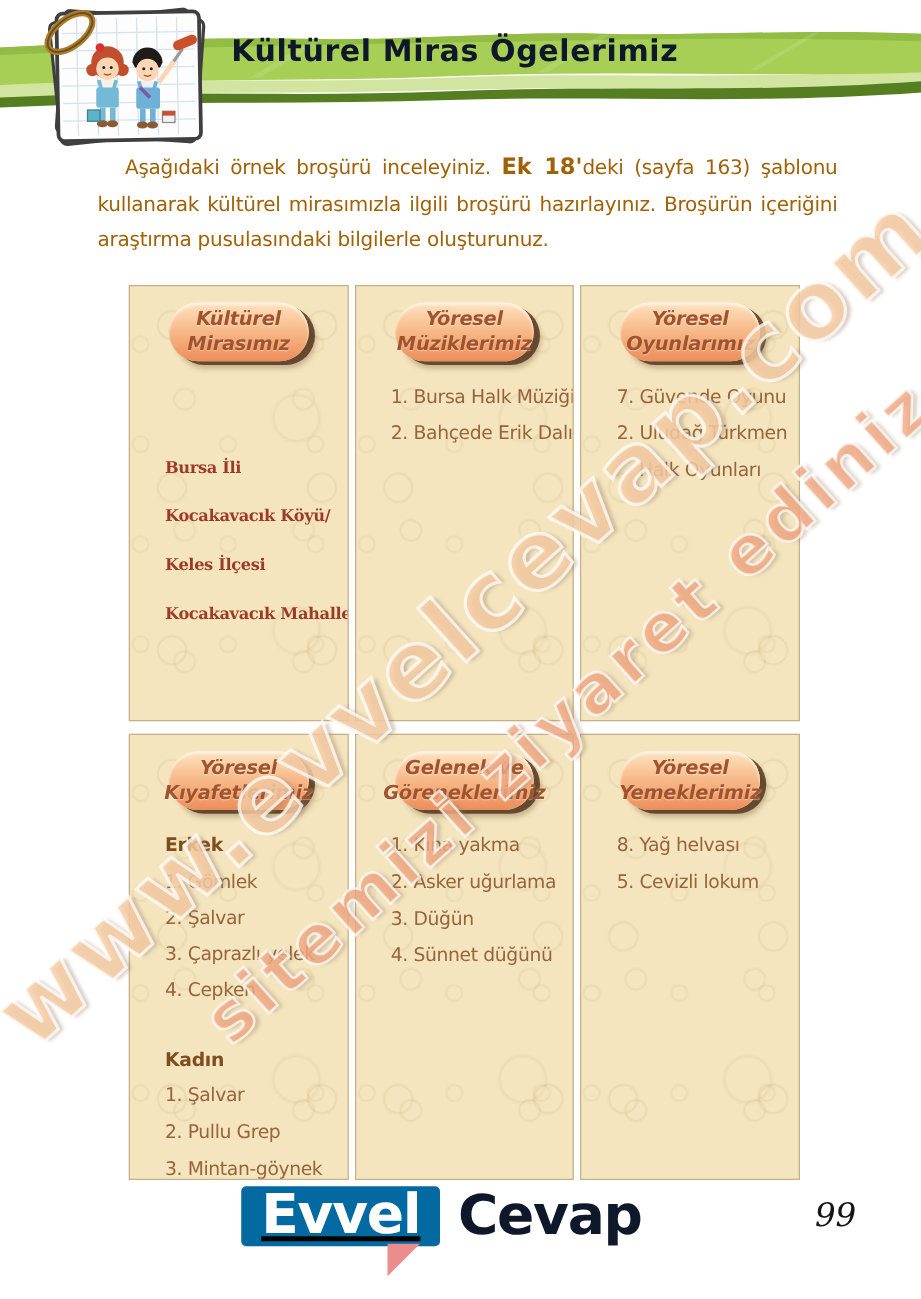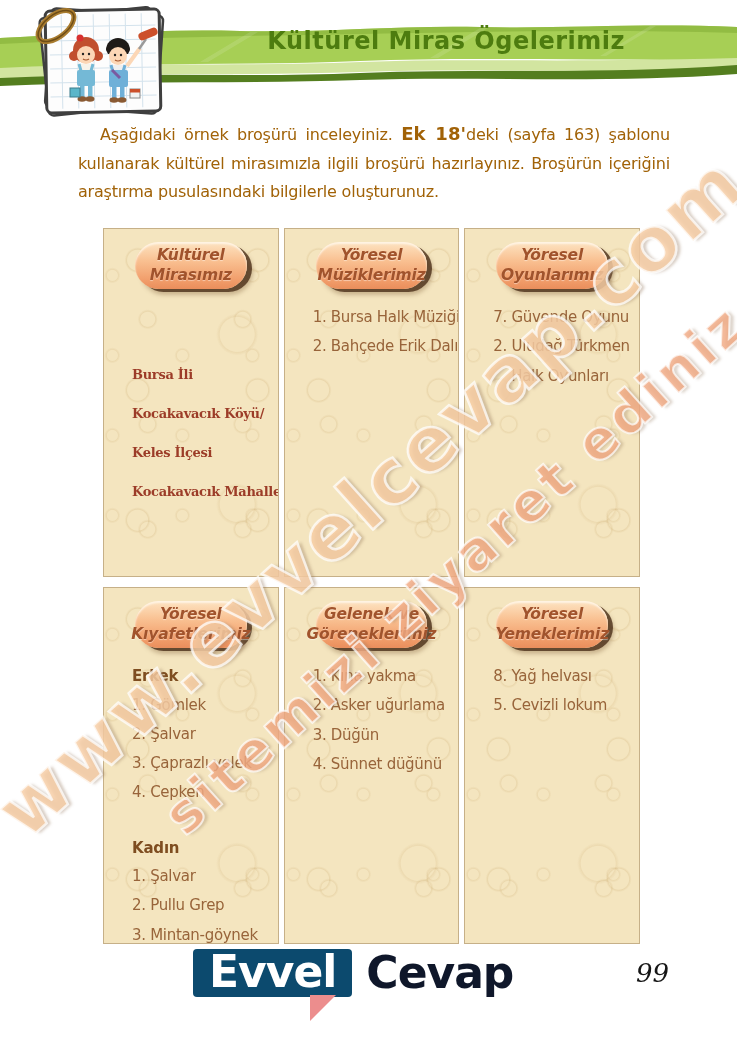--- a/index.html
+++ b/index.html
@@ -7,21 +7,21 @@
   #page {
     position:relative; width:737px; height:1039px; margin:0 auto;
     background:#ffffff; overflow:hidden;
     font-family:"DejaVu Sans", sans-serif;
   }
 
   
   .banner-svg { position:absolute; left:0; top:0; z-index:1; }
   .page-title {
     position:absolute; left:185px; top:27px; width:440px; z-index:3;
-    text-align:right; font-size:24px; font-weight:bold; color:#4d7c0f;
+    text-align:left; font-size:24px; font-weight:bold; color:#0f172a;
     letter-spacing:0.5px;
   }
 
   
   .illustration { position:absolute; left:28px; top:0px; z-index:4; }
 
   
   .instructions {
     position:absolute; left:78px; top:118px; width:592px; z-index:2;
     font-size:16px; line-height:1.75; color:#a16207; text-align:justify;
@@ -89,31 +89,31 @@
     left:35px; top:538px; width:840px; transform:rotate(-42deg);
     font-size:54px; letter-spacing:4px;
     color:rgba(238,144,94,.62);
     -webkit-text-stroke:2px rgba(255,255,255,.7);
     text-shadow:0 0 3px rgba(255,255,255,.5), 3px 3px 3px rgba(140,110,80,.3);
   }
 
   
   .logo { position:absolute; left:193px; top:947px; z-index:10; display:flex; align-items:center; }
   .logo-box {
-    position:relative; background:#0c4a6e; border-radius:4px;
-    padding:4px 16px 6px 16px; height:48px; display:flex; align-items:center;
+    position:relative; background:#0369a1; border-radius:4px;
+    padding:4px 16px 6px 16px; height:48px; display:flex; align-items:center;text-decoration:underline;
   }
   .logo-box::after {
     content:""; position:absolute; right:16px; bottom:-24px;
     width:0; height:0; border-top:26px solid #ec8d8d; border-right:26px solid transparent;
   }
   .logo-evvel { color:#ffffff; font-size:44px; font-weight:bold; letter-spacing:-1px; }
   .logo-cevap { color:#0f172a; font-size:44px; font-weight:bold; margin-left:14px; letter-spacing:-1px; }
   .page-number {
-    position:absolute; right:68px; top:958px; z-index:10;
+    position:absolute; right:52px; top:958px; z-index:10;
     font-family:"DejaVu Serif", serif; font-style:italic; font-size:26px; color:#151515;
   }
 </style>
 </head>
 <body>
 
 <div id="page">
 
   <svg class="banner-svg" width="737" height="95" viewBox="0 0 737 95">
     <path d="M0,76 C120,72 240,78 360,73 C480,68 600,75 737,63 L737,74 C600,84 480,76 360,80 C240,84 120,80 0,86 Z" fill="#547e1f"></path>

